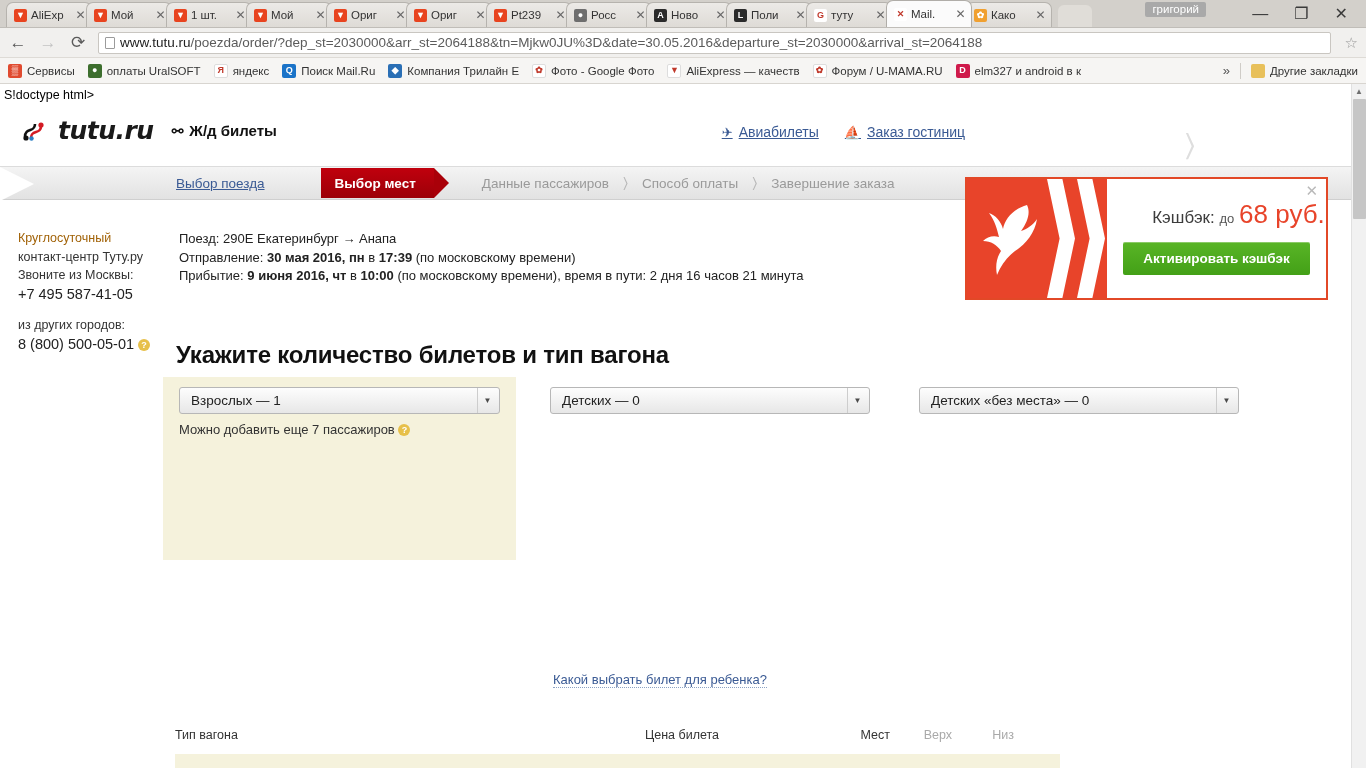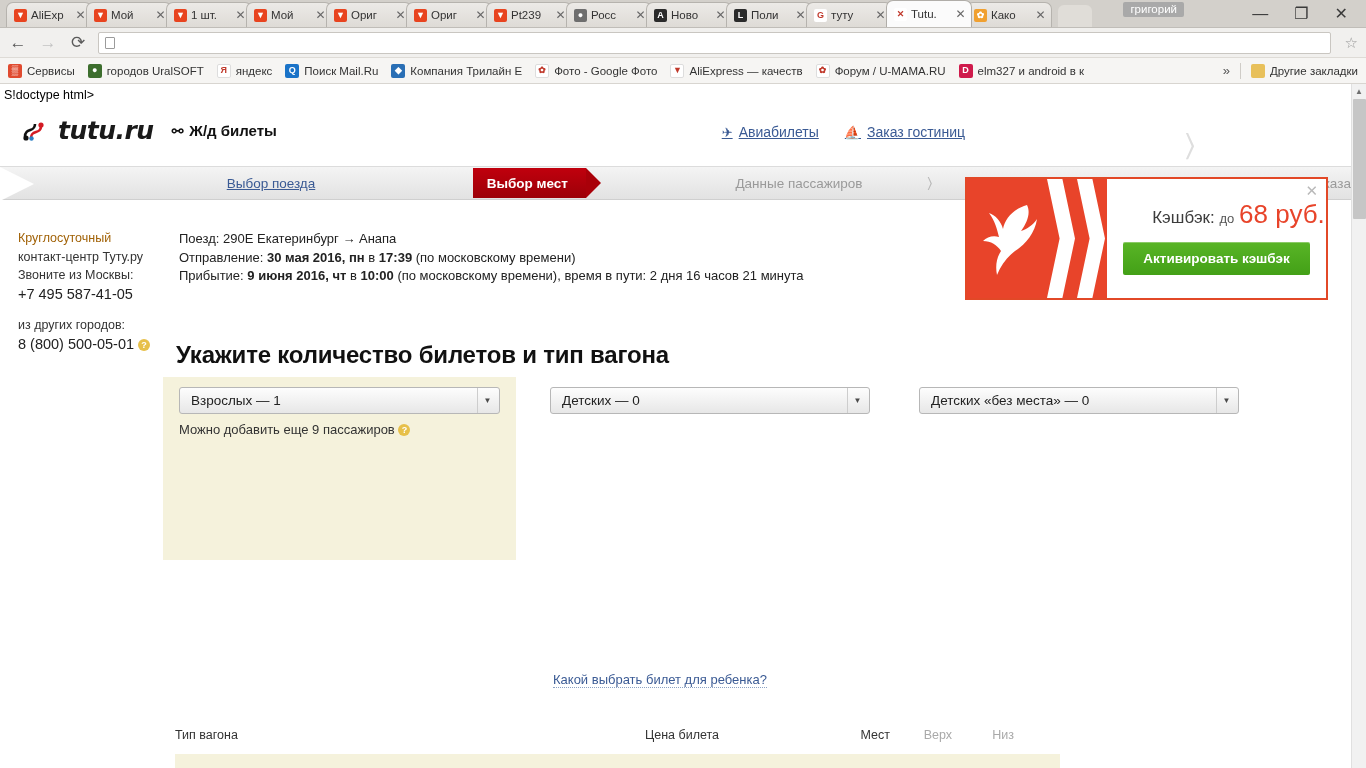--- a/index.html
+++ b/index.html
@@ -38,21 +38,21 @@
   .tab .ttl {
     flex:1; white-space:nowrap; overflow:hidden;
     text-overflow:clip; font-size:11.5px; color:#333;
   }
   .tab .xc { width:13px; height:13px; flex:none; color:#666; font-size:12px;
     line-height:12px; text-align:center; }
   .tab-newspace { width:34px; height:22px; background:#e0ddd8;
     border-radius:6px 6px 0 0; margin-left:12px; flex:none; }
 
   .wintitle {
-    position:absolute; right:182px; top:2px;
+    position:absolute; right:160px; top:2px;
     background:#a9a9a9; color:#fff; font-size:11.5px;
     padding:1px 7px 2px; border-radius:2px;text-align:center;
   }
   .winbtns { position:absolute; right:6px; top:0; height:28px;
     display:flex; align-items:center; gap:26px; padding-right:12px; }
   .winbtns span { font-size:16px; color:#3a3a3a; line-height:1; }
 
   .navbar {
     height:30px; background:#f1f0ee; display:flex; align-items:center;
     padding:0 8px; gap:10px; border-bottom:1px solid #dedbd6;
@@ -115,21 +115,21 @@
   .topnav { position:absolute; right:386px; top:12px;
     display:flex; gap:26px; font-size:14px; }
   .topnav a { color:#3a5a94; text-decoration:underline;
     display:flex; align-items:center; gap:6px; }
   .topnav .ic { color:#3a5a94; font-size:13px; }
 
   
   .steps { position:absolute; left:0; top:82px; width:1351px; height:34px;
     background:linear-gradient(#f4f4f4,#e2e2e2);
     border-top:1px solid #dcdcdc; border-bottom:1px solid #cfcfcf;
-    display:flex; align-items:center;justify-content:space-between; }
+    display:flex; align-items:center; }
   .steps::before {
     content:""; position:absolute; left:0; top:0; width:34px; height:34px;
     background:#fff; clip-path:polygon(0 0, 0 100%, 100% 50%);
   }
   .step { font-size:13.5px; color:#9a9a9a; white-space:nowrap;
      display:flex; align-items:center; }
   .step a { color:#3a5a94; text-decoration:underline; font-size:13.5px; }
   .step.current {
     background:linear-gradient(#c0000d,#9c0008); color:#fff; font-weight:bold;
     height:30px; padding:0 18px 0 14px; display:flex; align-items:center;
@@ -283,21 +283,21 @@
           <span class="ttl">Поли</span>
           <span class="xc">✕</span>
         </div>
         <div class="tab">
           <span class="fav" style="background: rgb(255, 255, 255); color: rgb(192, 57, 43);">G</span>
           <span class="ttl">туту</span>
           <span class="xc">✕</span>
         </div>
         <div class="tab active">
           <span class="fav" style="background: rgb(255, 255, 255); color: rgb(192, 57, 43);">✕</span>
-          <span class="ttl">Tutu.</span>
+          <span class="ttl">Mail.</span>
           <span class="xc">✕</span>
         </div>
         <div class="tab">
           <span class="fav" style="background: rgb(240, 160, 48);">✿</span>
           <span class="ttl">Како</span>
           <span class="xc">✕</span>
         </div>
       </div>
     <div class="tab-newspace"></div>
     <div class="wintitle">григорий</div>
@@ -307,33 +307,34 @@
       <span>✕</span>
     </div>
   </div>
 
   <div class="navbar">
     <span class="navicon">←</span>
     <span class="navicon fwd">→</span>
     <span class="navicon">⟳</span>
     <div class="omnibox">
       <span class="pageicon"></span>
+      <span class="urltxt"><b>www.tutu.ru</b><span>/poezda/order/?dep_st=2030000&amp;arr_st=2064188&amp;tn=Mjkw0JU%3D&amp;date=30.05.2016&amp;departure_st=2030000&amp;arrival_st=2064188</span></span>
     </div>
     <span class="star">☆</span>
   </div>
 
   <div class="bookmarks">
     <div id="bm-host" style="display:flex;align-items:center;gap:13px;">
         <span class="bm">
           <span class="bmico" style="background: rgb(224, 74, 47);">▒</span>
           <span class="lbl">Сервисы</span>
         </span>
         <span class="bm">
           <span class="bmico" style="background: rgb(61, 110, 46);">●</span>
-          <span class="lbl">городов UralSOFT</span>
+          <span class="lbl">оплаты UralSOFT</span>
         </span>
         <span class="bm">
           <span class="bmico" style="background: rgb(255, 255, 255); color: rgb(192, 57, 43); border: 1px solid rgb(221, 221, 221);">Я</span>
           <span class="lbl">яндекс</span>
         </span>
         <span class="bm">
           <span class="bmico" style="background: rgb(26, 115, 200);">Q</span>
           <span class="lbl">Поиск Mail.Ru</span>
         </span>
         <span class="bm">
@@ -442,21 +443,21 @@
         <div><span>Прибытие:</span> <b>9 июня 2016, чт</b> <span>в</span> <b>10:00</b> <span>(по московскому времени), время в пути: 2 дня 16 часов 21 минута</span></div>
       </div>
 
       <h1 class="title">Укажите количество билетов и тип вагона</h1>
 
       <div class="panel"></div>
       <div class="sel" style="left:179px; top:303px; width:321px;">
         <span>Взрослых — 1</span>
         <span class="arrow">▼</span>
       </div>
-      <div class="hint"><span>Можно добавить еще 9 пассажиров</span> <span class="qmark">?</span></div>
+      <div class="hint"><span>Можно добавить еще 7 пассажиров</span> <span class="qmark">?</span></div>
 
       <div class="sel" style="left:550px; top:303px; width:320px;">
         <span>Детских — 0</span>
         <span class="arrow">▼</span>
       </div>
 
       <div class="sel" style="left:919px; top:303px; width:320px;">
         <span>Детских «без места» — 0</span>
         <span class="arrow">▼</span>
       </div>

